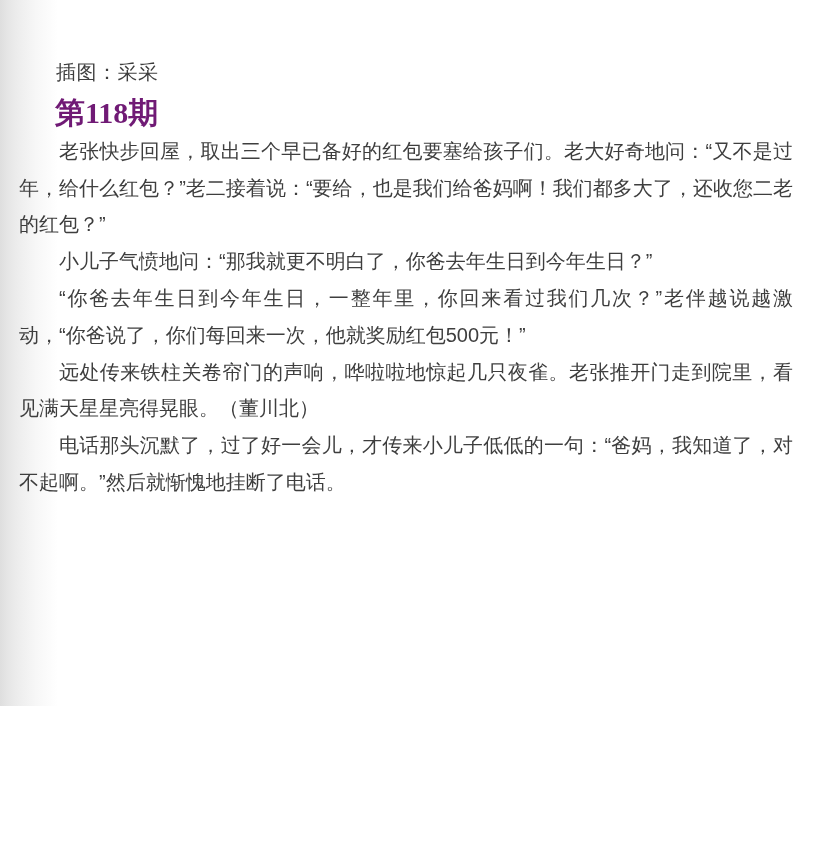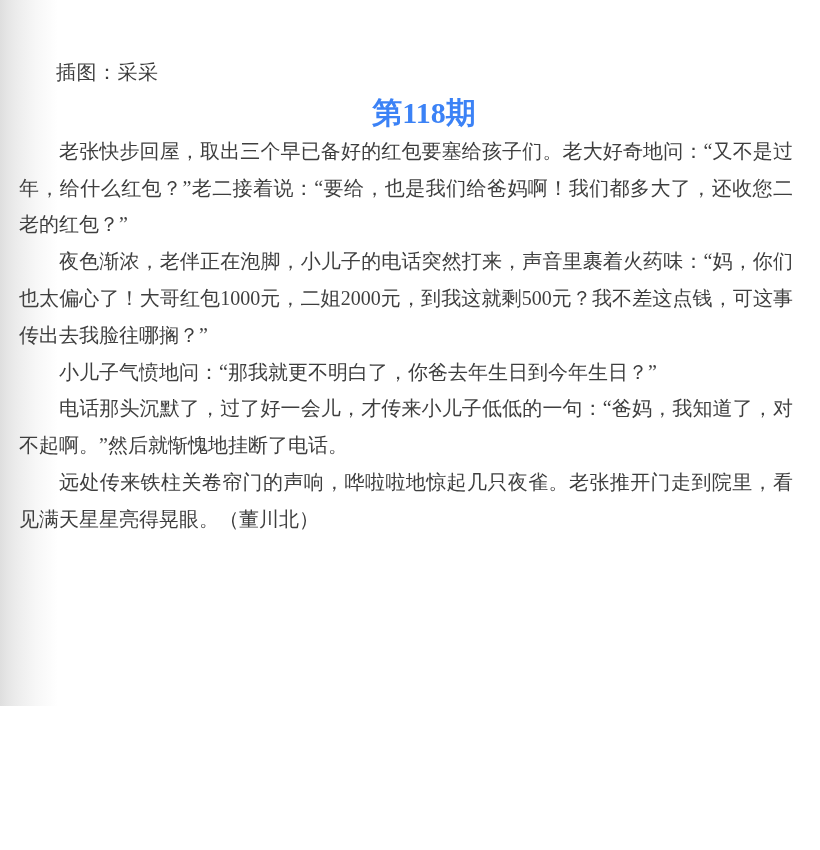--- a/index.html
+++ b/index.html
@@ -43,38 +43,36 @@
     margin: 0;
     text-indent: 37px;
     letter-spacing: 0.5px;
   }
   .issue {
     margin: 2px 0 1px 36px;
     font-family: "Liberation Serif", serif;
     font-size: 30px;
     line-height: 39px;
     font-weight: bold;
-    color: #3b82f6;
-    text-align: center;
+    color: #701a75;
   }
   .para {
     margin: 0;
     text-indent: 2em;
     text-align: justify;
     text-justify: inter-character;
-    font-family: Liberation Serif, serif;
   }
 </style>
 </head>
 <body>
 
 <div class="page">
   <div class="page-edge"></div>
   <div class="content">
     <p class="credit">插图：采采</p>
     <h1 class="issue">第118期</h1>
     <p class="para">老张快步回屋，取出三个早已备好的红包要塞给孩子们。老大好奇地问：“又不是过年，给什么红包？”老二接着说：“要给，也是我们给爸妈啊！我们都多大了，还收您二老的红包？”</p>
-    <p class="para">夜色渐浓，老伴正在泡脚，小儿子的电话突然打来，声音里裹着火药味：“妈，你们也太偏心了！大哥红包1000元，二姐2000元，到我这就剩500元？我不差这点钱，可这事传出去我脸往哪搁？”</p>
     <p class="para">小儿子气愤地问：“那我就更不明白了，你爸去年生日到今年生日？”</p>
+    <p class="para">“你爸去年生日到今年生日，一整年里，你回来看过我们几次？”老伴越说越激动，“你爸说了，你们每回来一次，他就奖励红包500元！”</p>
+    <p class="para">远处传来铁柱关卷帘门的声响，哗啦啦地惊起几只夜雀。老张推开门走到院里，看见满天星星亮得晃眼。（董川北）</p>
     <p class="para">电话那头沉默了，过了好一会儿，才传来小儿子低低的一句：“爸妈，我知道了，对不起啊。”然后就惭愧地挂断了电话。</p>
-    <p class="para">远处传来铁柱关卷帘门的声响，哗啦啦地惊起几只夜雀。老张推开门走到院里，看见满天星星亮得晃眼。（董川北）</p>
   </div>
 </div>
 
 </body></html>

